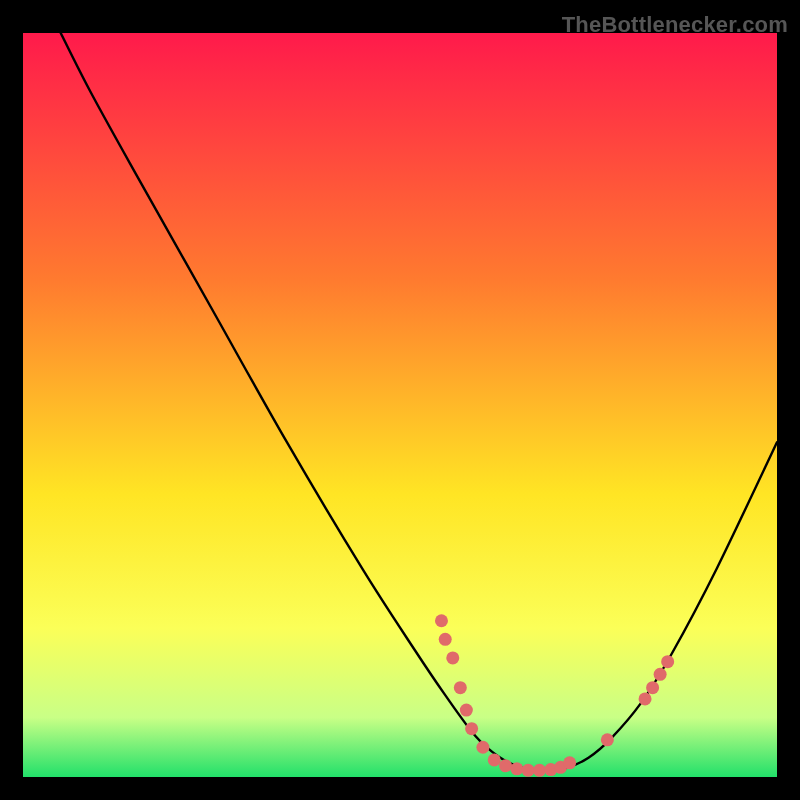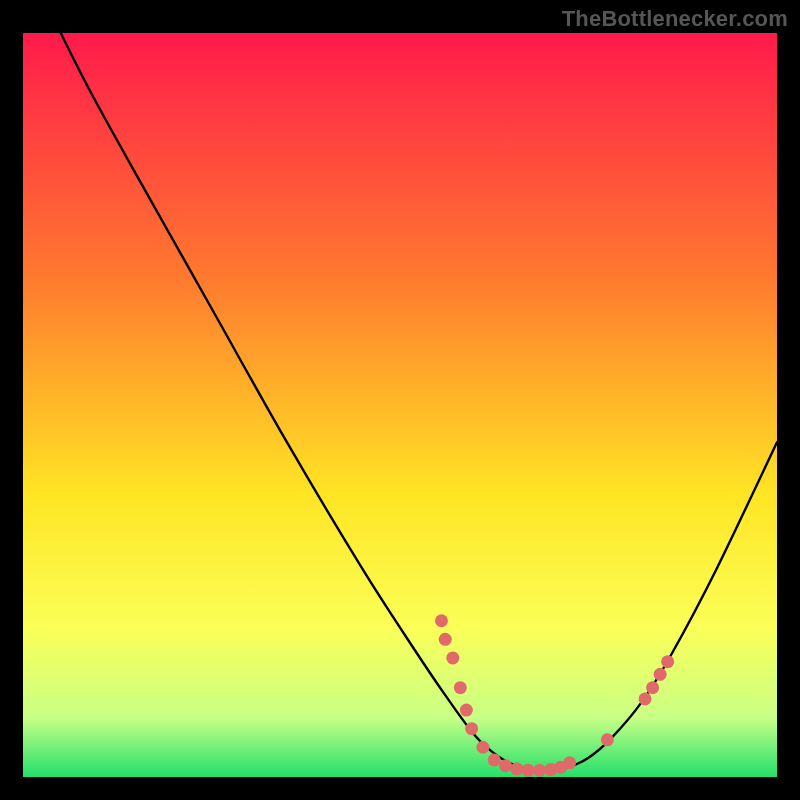--- a/index.html
+++ b/index.html
@@ -5,21 +5,21 @@
   * { margin: 0; padding: 0; box-sizing: border-box; }
   html, body { width: 800px; height: 800px; overflow: hidden; background: #000; }
   .stage {
     position: relative;
     width: 800px;
     height: 800px;
     background: #000;
   }
   .attribution {
     position: absolute;
-    top: 6px;
+    top: 12px;
     right: 12px;
     font-family: Arial, Helvetica, sans-serif;
     font-size: 22px;
     font-weight: bold;
     color: #565656;
     letter-spacing: 0.2px;
     z-index: 5;
   }
   .plot-wrap {
     position: absolute;

